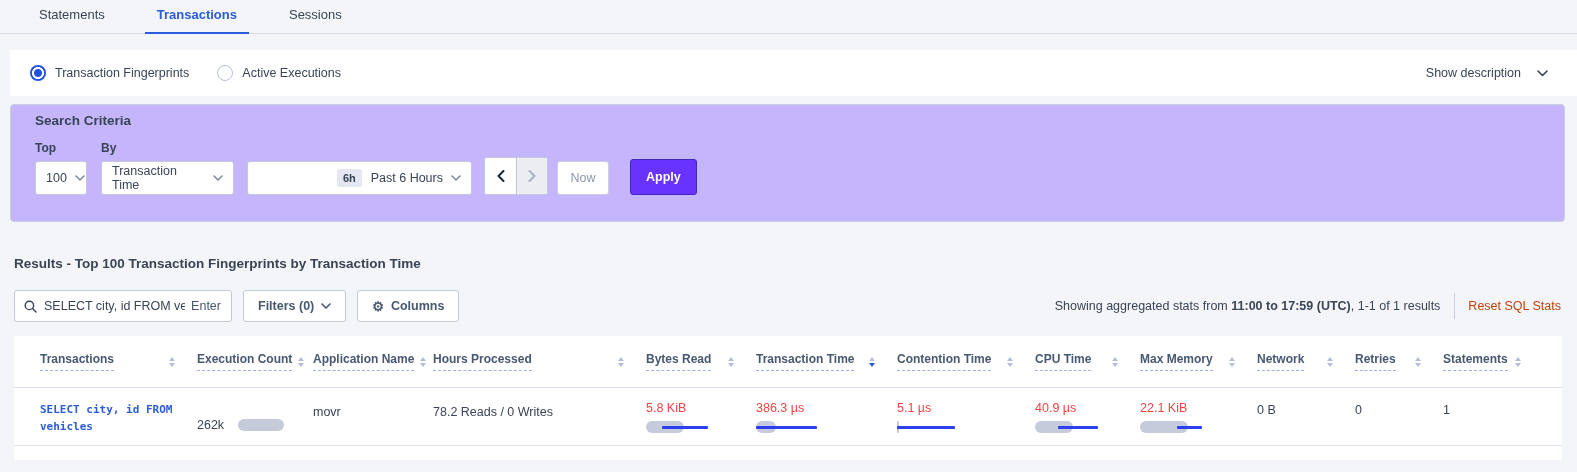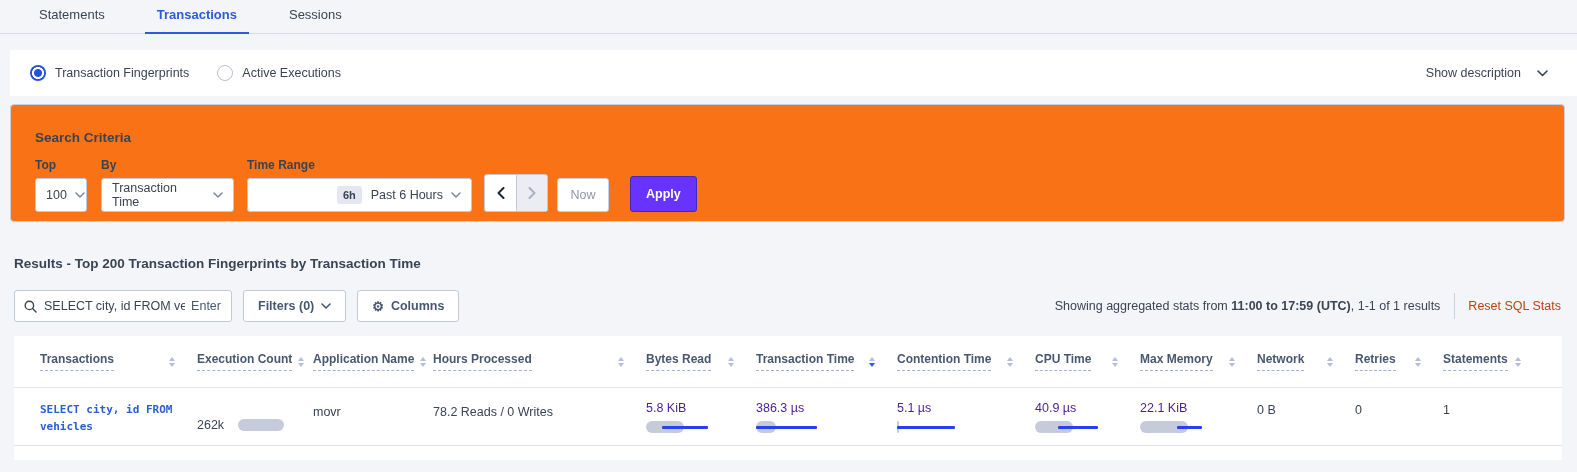--- a/index.html
+++ b/index.html
@@ -41,22 +41,22 @@
     background:radial-gradient(circle at center, #2152e0 0 3.5px, #fff 4.5px 5.8px, #2152e0 6.2px 8px);
   }
   .radio-label { font-size:12.5px; color:#394455; }
   .band-spacer { flex:1; }
   .show-desc { display:flex; align-items:center; gap:16px; color:#394455; cursor:pointer; font-size:12.5px; }
   .chev { width:10px; height:6px; display:inline-block; }
   .chev svg { display:block; }
 
   
   .criteria-card {
-    margin:8px 12px 0 10px; background:#f97316; border:1px solid #c9cfdd; border-radius:4px;
-    padding:25px 24px 20px 24px; height:118px;
+    margin:8px 12px 0 10px; background:#c4b5fd; border:1px solid #c9cfdd; border-radius:4px;
+    padding:8px 24px 20px 24px; height:118px;
   }
   .criteria-title { font-size:13.5px; font-weight:700; color:#394455; }
   .criteria-row { display:flex; align-items:flex-end; margin-top:13px; }
   .ctl-group { display:flex; flex-direction:column; }
   .ctl-label { font-size:12px; font-weight:700; color:#394455; margin-bottom:6px; }
   .selbox {
     height:34px; border:1px solid #c2cad9; border-radius:3px; background:#fff;
     display:flex; align-items:center; padding:0 10px; cursor:pointer; color:#394455;
     justify-content:space-between; gap:8px; font-size:12.5px;
   }
@@ -130,21 +130,21 @@
   .c5 {width:110px;} .c6 {width:141px;} .c7 {width:138px;} .c8 {width:105px;}
   .c9 {width:117px;} .c10{width:98px;}  .c11{width:88px;}  .c12{width:100px;}
   .query-link {
     font-family:"DejaVu Sans Mono", monospace; font-size:11px; font-weight:700;
     color:#2a5cdb; cursor:pointer; line-height:1.5; padding-top:1px; word-break:break-word; width:150px;
   }
   .count-cell { display:flex; align-items:center; gap:14px; padding-top:17px; }
   .count-bar { height:12px; border-radius:6px; background:#c6cbdb; display:inline-block; }
   .td.c4 { padding-top:17px; }
   .td.c10, .td.c11, .td.c12 { padding-top:15px; }
-  .barchart .bar-label { display:block; font-size:12.5px; color:#4c1d95; }
+  .barchart .bar-label { display:block; font-size:12.5px; color:#ef4444; }
   .bar-track { position:relative; height:12px; margin-top:6px; width:90px; }
   .bar-grey { position:absolute; left:0; top:0; height:12px; border-radius:6px; background:#c6cbdb; }
   .bar-line { position:absolute; top:4.5px; height:3px; background:#2b3ff0; border-radius:1px; }
 </style>
 </head>
 <body>
 
 <div class="page">
 
   <div class="tabbar">
@@ -192,21 +192,20 @@
         <div class="selbox sel-by">
           <span>Transaction Time</span>
           <span class="chev">
             <svg width="10" height="6" viewBox="0 0 10 6">
                 <polyline points="1,1 5,5 9,1" fill="none" stroke="#7b8699" stroke-width="1.5" stroke-linecap="round" stroke-linejoin="round"></polyline>
               </svg>
           </span>
         </div>
       </div>
       <div class="ctl-group">
-        <span class="ctl-label">Time Range</span>
         <div class="selbox sel-range">
           <span class="range-left">
             <span class="range-badge">6h</span>
             <span>Past 6 Hours</span>
           </span>
           <span class="chev">
             <svg width="10" height="6" viewBox="0 0 10 6">
                 <polyline points="1,1 5,5 9,1" fill="none" stroke="#7b8699" stroke-width="1.5" stroke-linecap="round" stroke-linejoin="round"></polyline>
               </svg>
           </span>
@@ -222,21 +221,21 @@
           <svg width="8" height="12" viewBox="0 0 8 12">
               <polyline points="1.5,1 6.5,6 1.5,11" fill="none" stroke="#a9b2c4" stroke-width="2" stroke-linecap="round" stroke-linejoin="round"></polyline>
             </svg>
         </div>
       </div>
       <div class="now-btn">Now</div>
       <div class="apply-btn">Apply</div>
     </div>
   </div>
 
-  <div class="results-heading">Results - Top 200 Transaction Fingerprints by Transaction Time</div>
+  <div class="results-heading">Results - Top 100 Transaction Fingerprints by Transaction Time</div>
 
   <div class="controls-row">
     <div class="search-box">
       <span class="search-glyph">
         <svg width="13" height="13" viewBox="0 0 13 13">
             <circle cx="5.4" cy="5.4" r="4.2" fill="none" stroke="#394455" stroke-width="1.4"></circle>
             <line x1="8.6" y1="8.6" x2="12" y2="12" stroke="#394455" stroke-width="1.4" stroke-linecap="round"></line>
           </svg>
       </span>
       <input class="search-input" type="text" value="SELECT city, id FROM vehicles W" style="">

